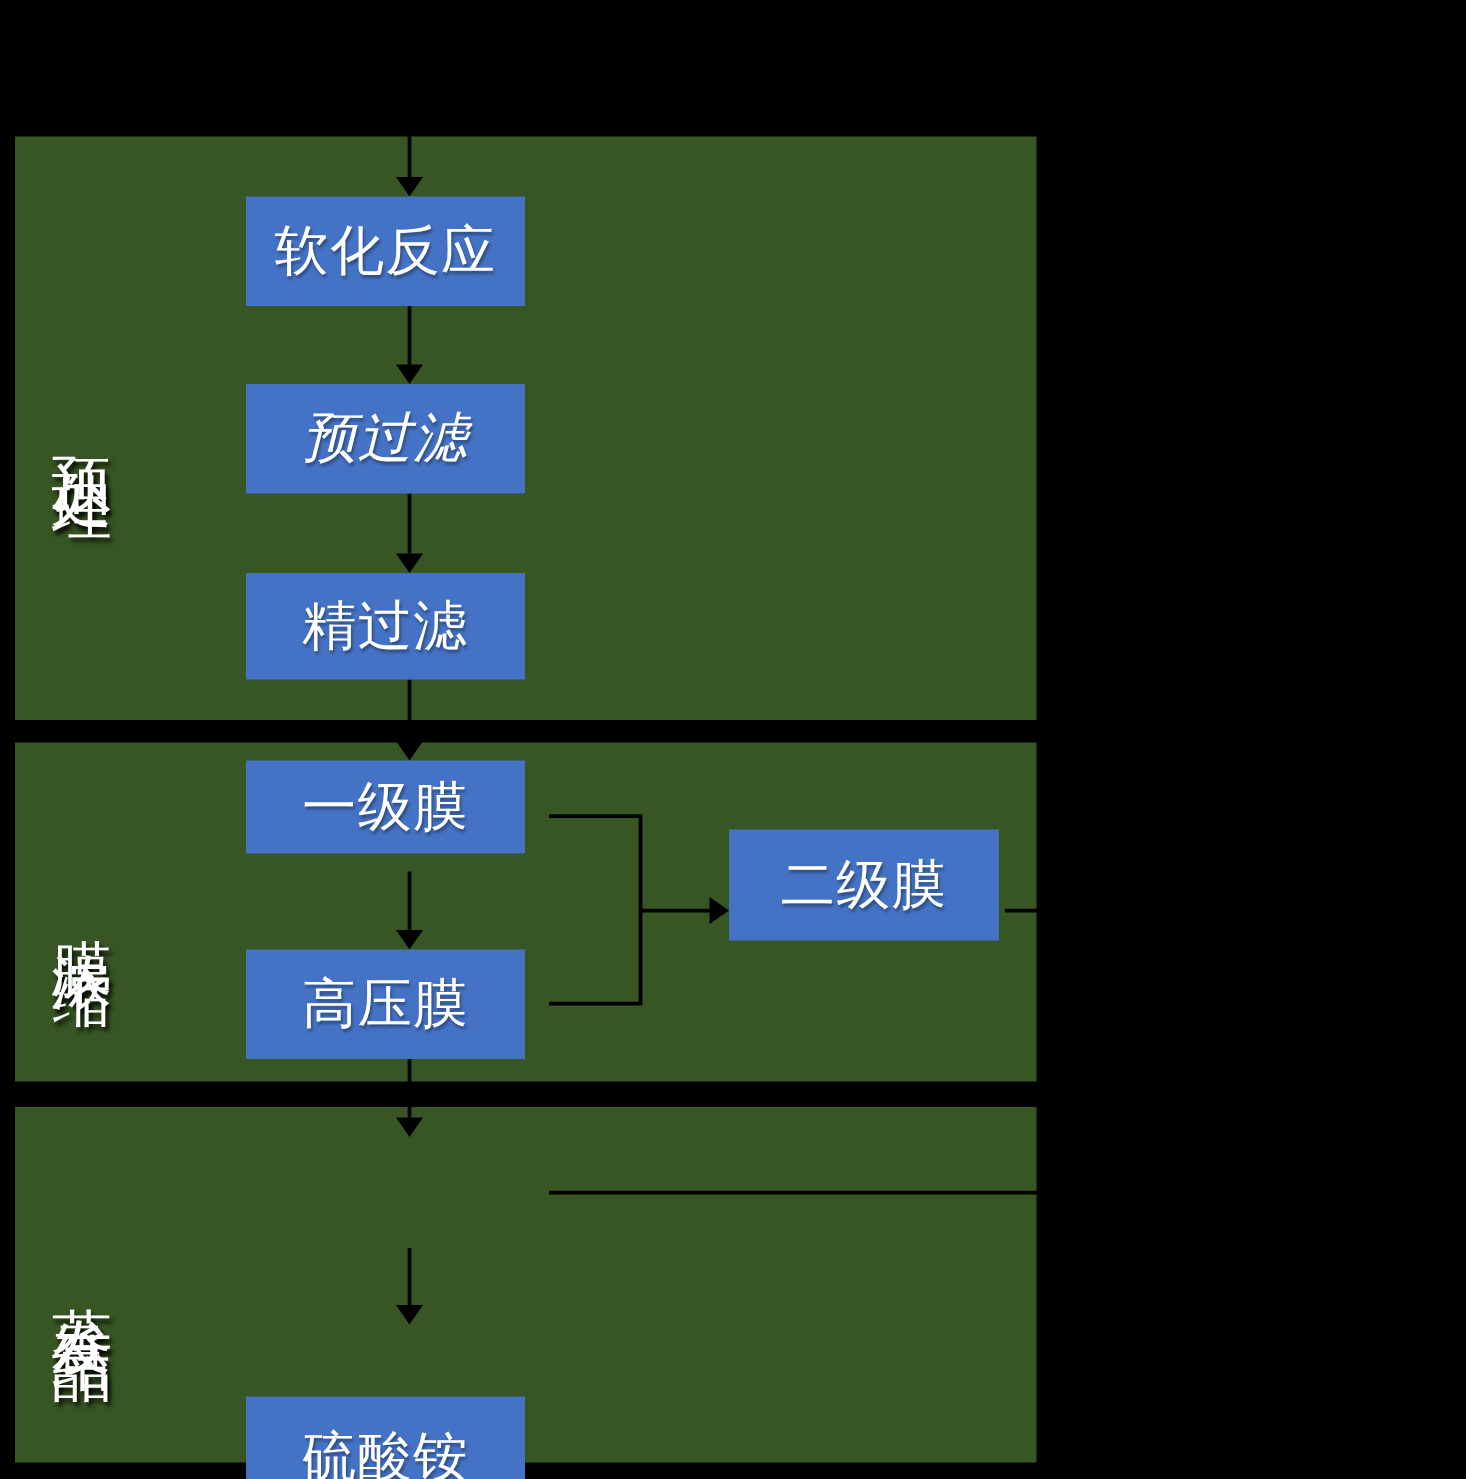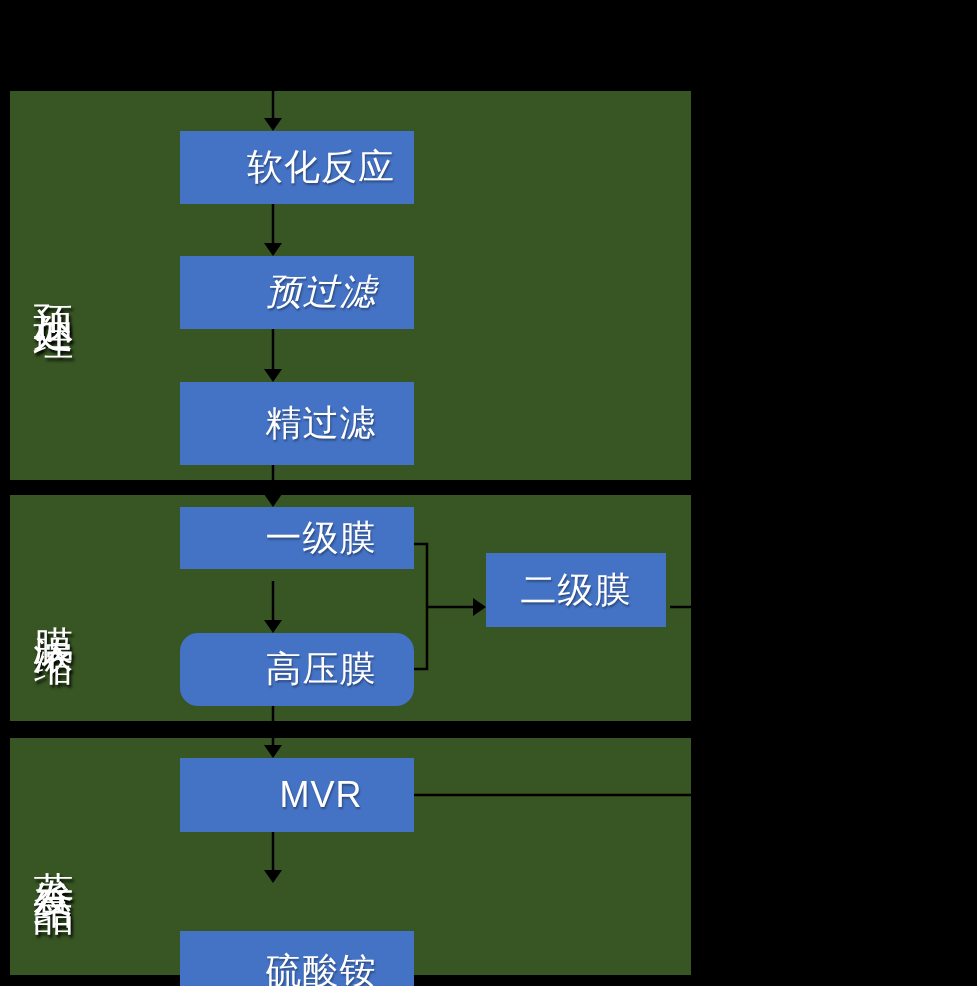--- a/index.html
+++ b/index.html
@@ -62,26 +62,26 @@
     background: var(--color-node, #4472C4);
     color: var(--color-node-text, #fff);
     display: flex;
     align-items: center;
     justify-content: center;
     font-size: 36px;
     letter-spacing: 1px;
     text-shadow: 1px 2px 2px rgba(0,0,0,0.35);
     white-space: nowrap;
   }
-  .node-col1 { left: 180px; padding-left: 48px; }
+  .node-col1 { left: 164px; }
   .n-soften  { top: 131px; }
   .n-prefilt { top: 256px; font-style: italic; }
-  .n-finefilt{ top: 382px; height: 83px; }
+  .n-finefilt{ top: 382px; height: 71px; }
   .n-stage1  { top: 507px; height: 62px; }
-  .n-highp   { top: 633px; border-radius: 18px; }
+  .n-highp   { top: 633px; }
   .n-stage2  { left: 486px; top: 553px; width: 180px; height: 74px; }
   .n-mvr     { top: 758px; height: 74px; }
   .n-ammsul  { top: 883px; height: 80px; margin-top: 48px; }
 </style>
 </head>
 <body>
 
 <div class="canvas">
 
   <div class="band band-1">
@@ -125,16 +125,15 @@
     <line class="cline" x1="273" y1="832" x2="273" y2="870"></line>
     <polygon class="chead" points="264,870 282,870 273,883"></polygon>
   </svg>
 
   <div class="node node-col1 n-soften">软化反应</div>
   <div class="node node-col1 n-prefilt">预过滤</div>
   <div class="node node-col1 n-finefilt">精过滤</div>
   <div class="node node-col1 n-stage1">一级膜</div>
   <div class="node node-col1 n-highp">高压膜</div>
   <div class="node n-stage2">二级膜</div>
-  <div class="node node-col1 n-mvr">MVR</div>
   <div class="node node-col1 n-ammsul">硫酸铵</div>
 
 </div>
 
 </body></html>

